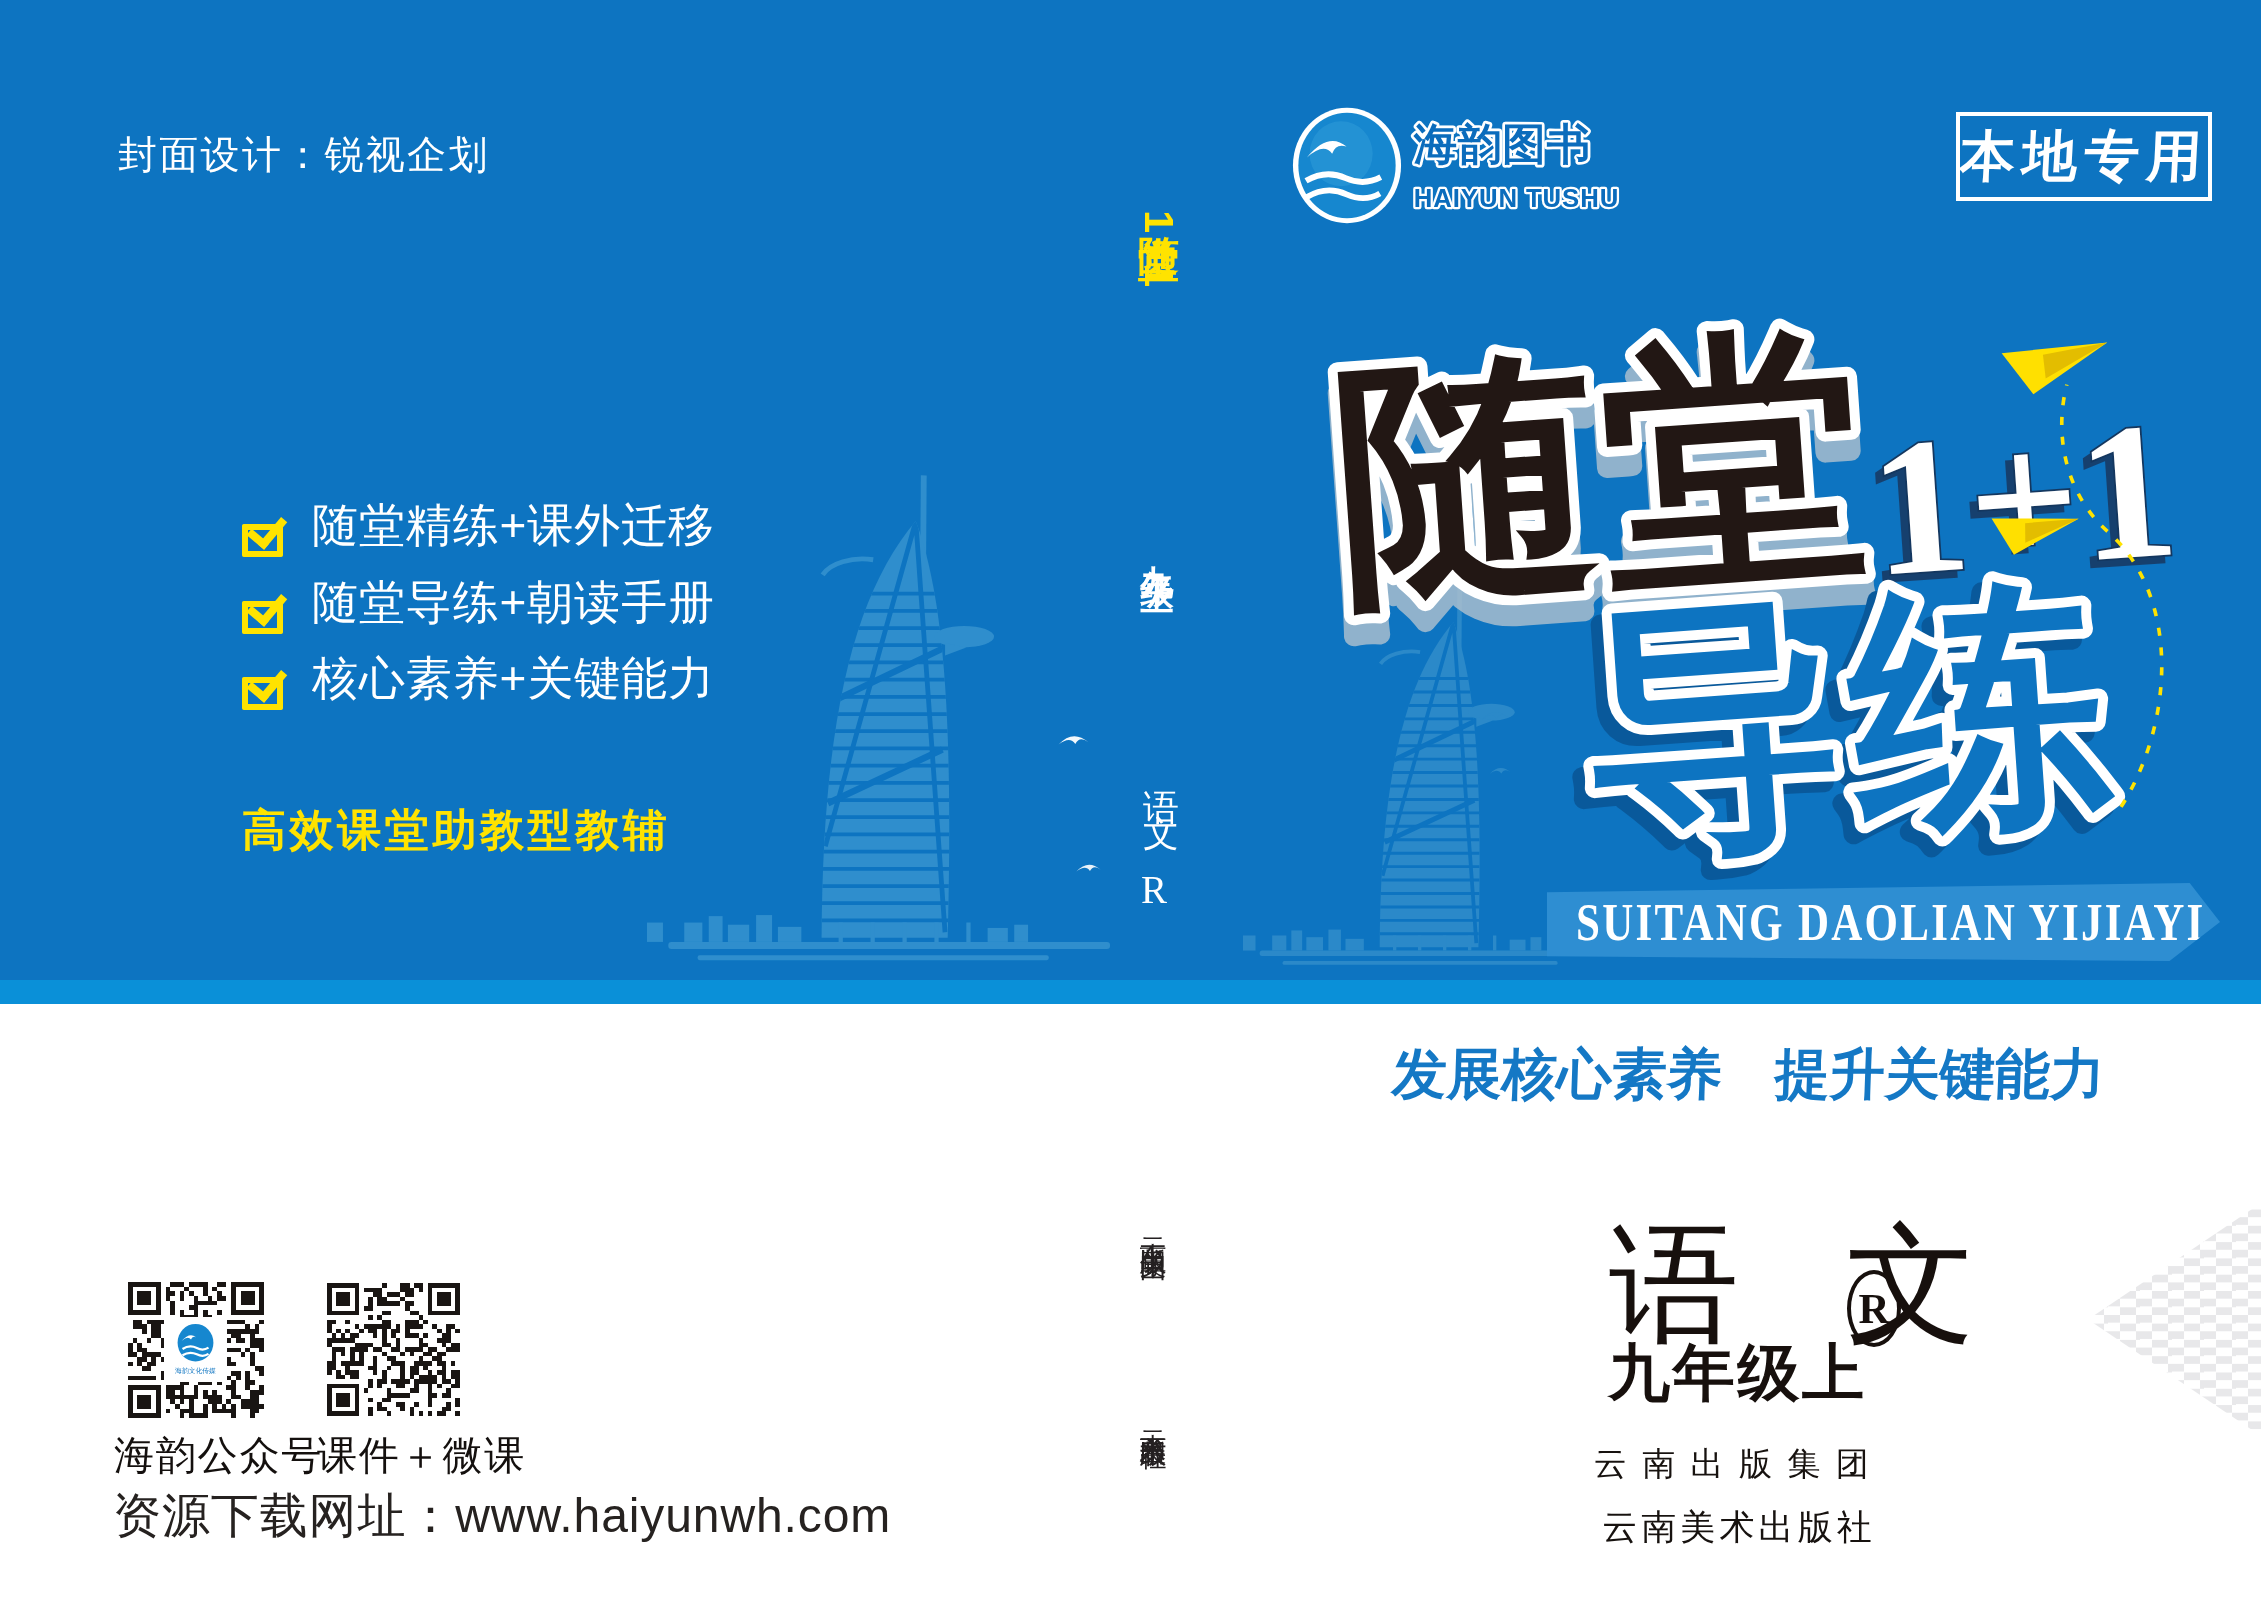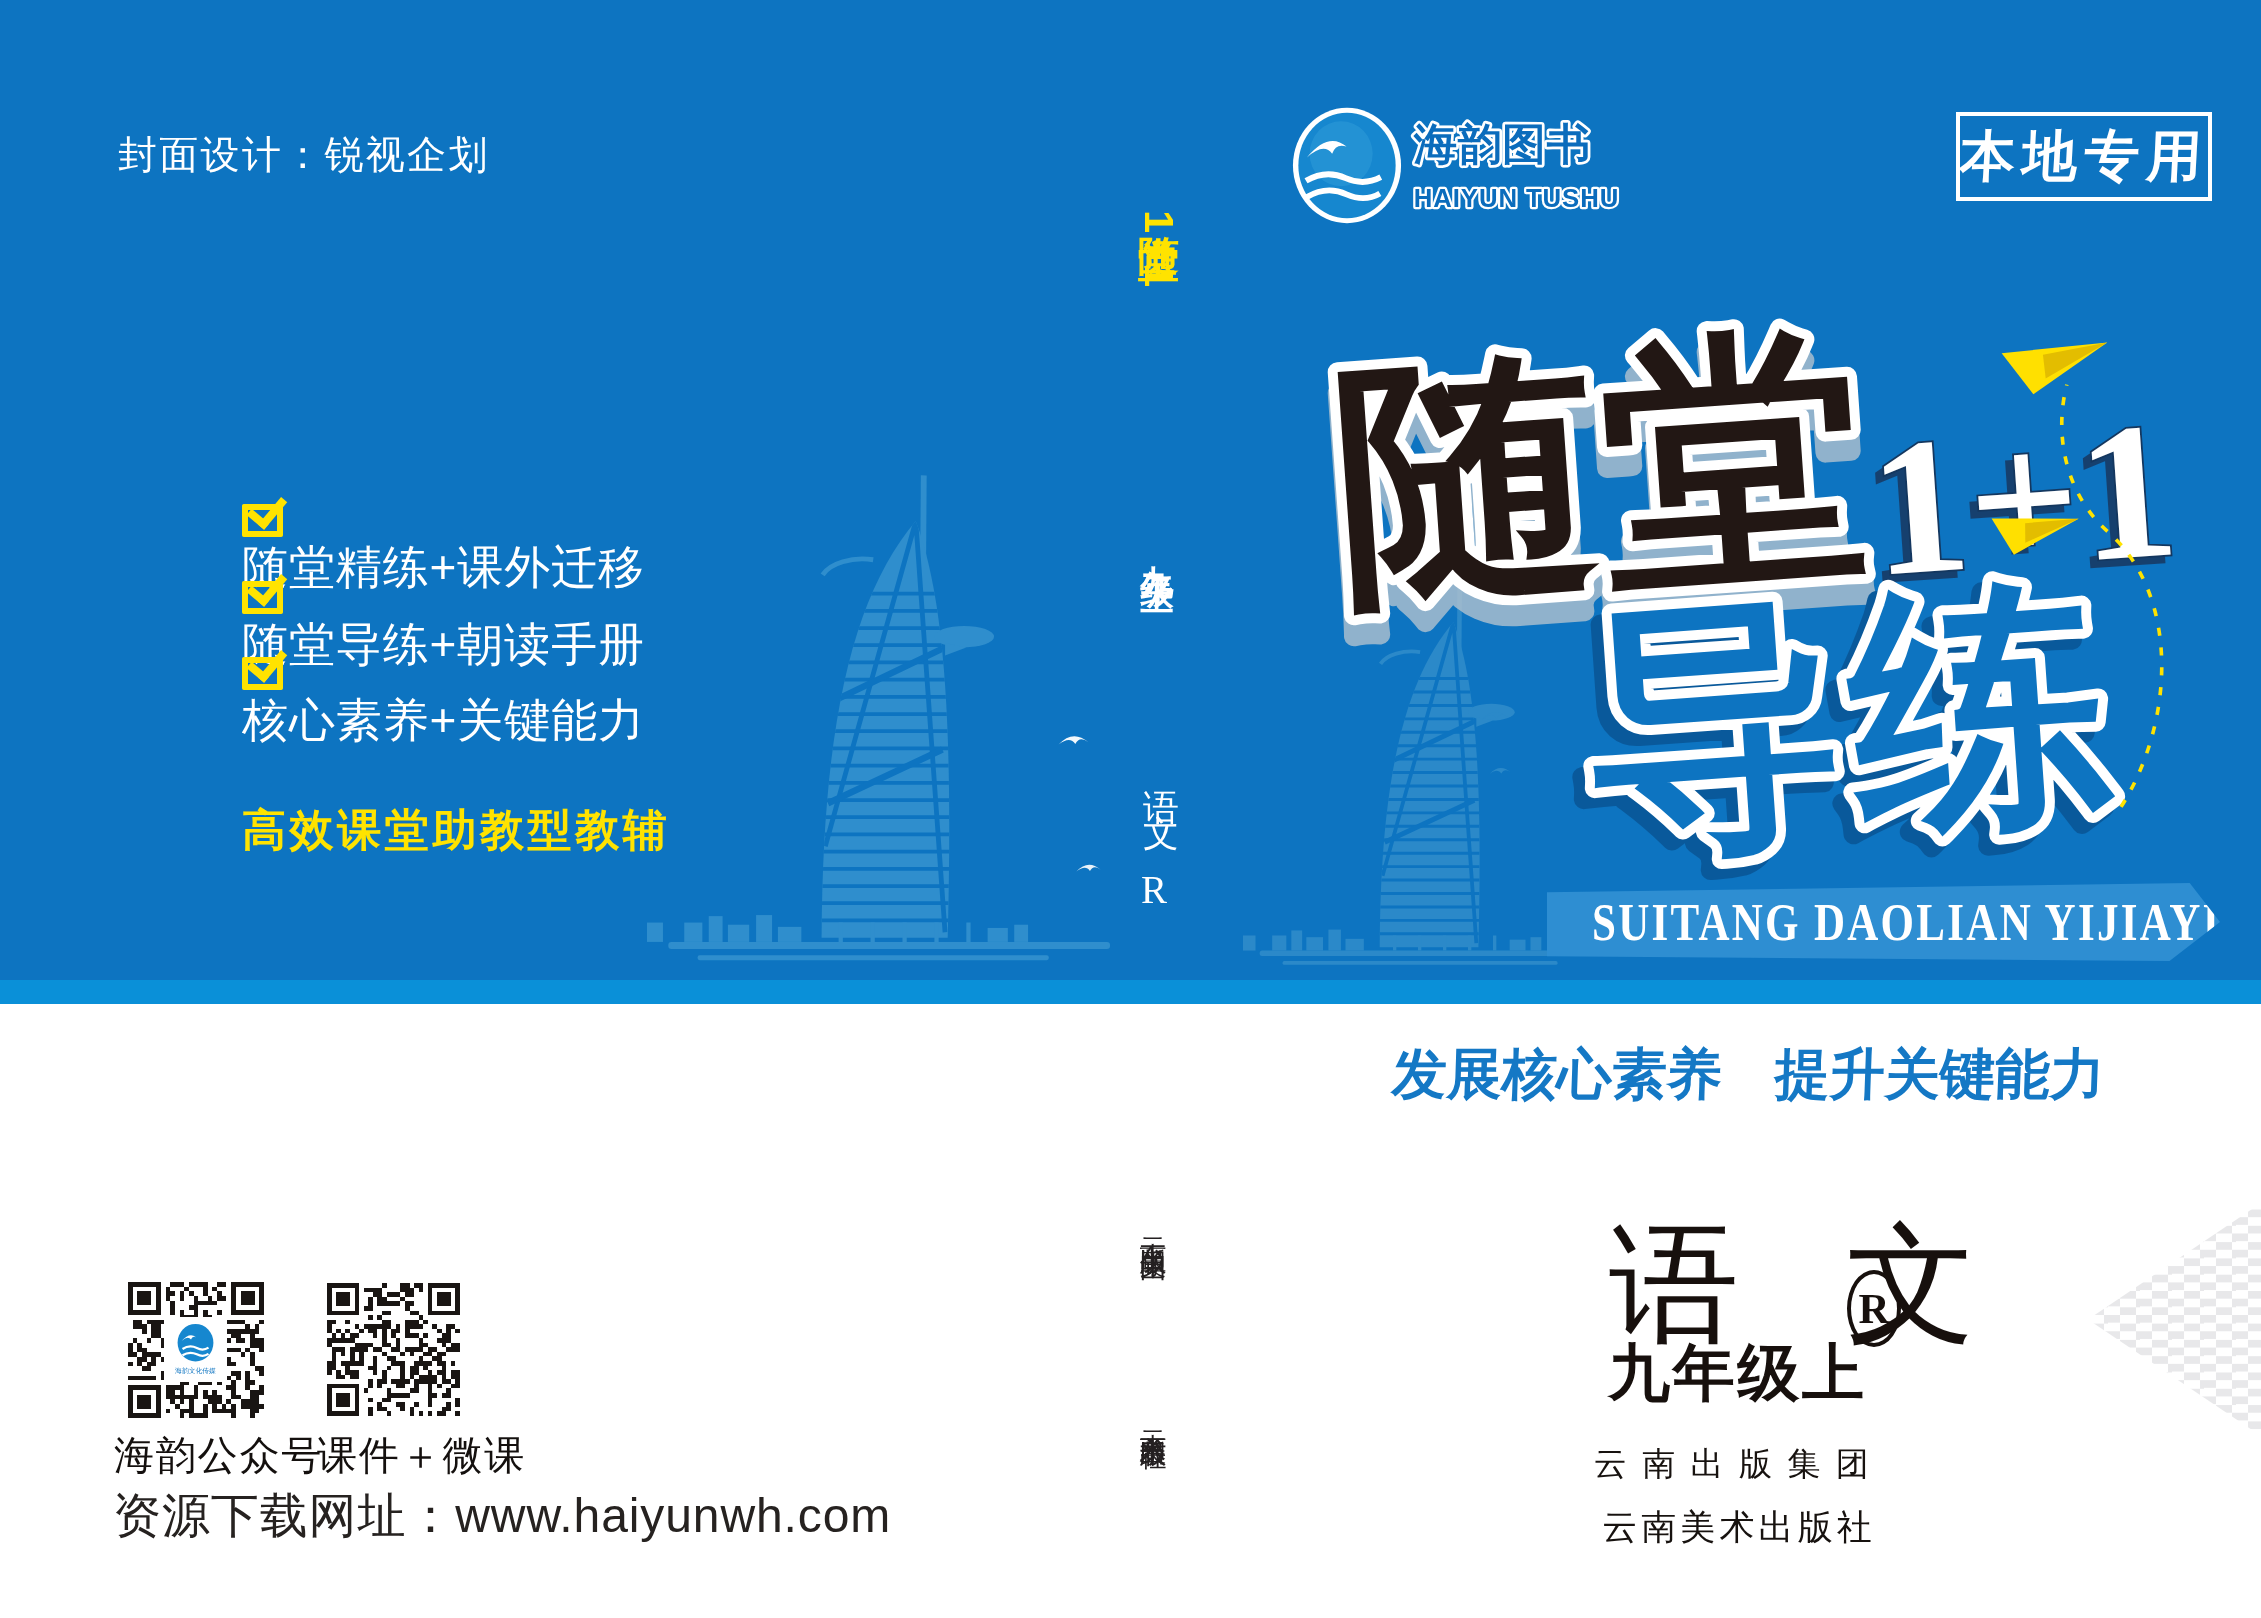--- a/index.html
+++ b/index.html
@@ -4,21 +4,21 @@
 <style>
   html,body{margin:0;padding:0;background:#fff;}
   .page{position:relative;width:2297px;height:1618px;background:#ffffff;overflow:hidden;
         font-family:"Liberation Sans","DejaVu Sans",sans-serif;}
   .blue-panel{position:absolute;left:0;top:0;width:2297px;height:980px;background:#0d74c1;}
   .light-strip{position:absolute;left:0;top:980px;width:2297px;height:23.5px;background:#0a90d8;}
 
   
   .design-credit{position:absolute;left:118px;top:128px;color:#ffffff;font-size:39px;letter-spacing:2.3px;}
   .checklist{position:absolute;left:242px;top:504px;display:flex;flex-direction:column;row-gap:23.5px;}
-  .check-row{display:flex;align-items:flex-start;height:53px;flex-direction:column;}
+  .check-row{display:flex;align-items:flex-end;height:53px;}
   .checkbox{position:relative;width:29px;height:21px;border:6.3px solid #ffe300;border-radius:1.8px;flex:none;margin-right:29px;}
   .checkbox .mark{position:absolute;left:0.9px;top:-12.7px;width:28px;height:15.4px;
        border-left:8.6px solid #ffe300;border-bottom:8.6px solid #ffe300;transform:rotate(-50deg);}
   .check-label{color:#ffffff;font-size:46px;letter-spacing:0.9px;white-space:nowrap;}
   .slogan{position:absolute;left:242px;top:801px;color:#ffe300;font-size:44px;font-weight:bold;
        font-family:"Liberation Serif","DejaVu Serif",serif;letter-spacing:3.6px;white-space:nowrap;}
 
   .qr{position:absolute;background:#fff;}
   .qr svg{display:block;}
   .qr-logo{position:absolute;left:36px;top:35px;width:63px;height:65px;background:#fff;
@@ -56,21 +56,21 @@
        fill:#221714;stroke:#ffffff;stroke-width:44px;paint-order:stroke;stroke-linejoin:round;letter-spacing:18px;}
   .t2{position:absolute;left:1852px;top:397px;overflow:visible;filter:drop-shadow(-6.3px 7.2px 0 #16406e);}
   .t2 text{font-family:"Liberation Serif","DejaVu Serif",serif;font-weight:bold;font-size:430px;
        fill:#ffffff;stroke:#14375f;stroke-width:8px;paint-order:stroke;}
   .t3{position:absolute;left:1544px;top:554px;overflow:visible;filter:drop-shadow(-11px 11.8px 0 #09599b);}
   .t3 text{font-family:"Liberation Sans","DejaVu Sans",sans-serif;font-weight:900;font-size:575px;
        fill:#0d74c1;stroke:#ffffff;stroke-width:44px;paint-order:stroke;stroke-linejoin:round;letter-spacing:18px;}
 
   .banner{position:absolute;left:1547px;top:883px;width:673px;height:78px;background:#2e8ed2;
        clip-path:polygon(0 12%,95.5% 0,100% 50%,92.5% 100%,0 94%);
-       display:flex;align-items:center;padding-left:45px;box-sizing:border-box;}
+       display:flex;align-items:center;padding-left:29px;box-sizing:border-box;}
   .banner span{font-family:"Liberation Serif","DejaVu Serif",serif;font-weight:bold;font-size:43px;
        color:#ffffff;letter-spacing:2.3px;transform:scaleY(1.22);white-space:nowrap;}
 
   
   .tagline{position:absolute;left:1392px;top:1038px;display:flex;column-gap:53px;color:#1478c5;
        font-size:55px;font-weight:bold;font-family:"Liberation Serif","DejaVu Serif",serif;
        transform:skewX(-2deg);white-space:nowrap;}
   .subject-cn{position:absolute;left:1609px;top:1198px;font-size:130px;font-weight:normal;color:#17100d;
        font-family:"DejaVu Serif","Liberation Serif",serif;letter-spacing:33px;white-space:nowrap;}
   .registered{position:absolute;left:1847px;top:1270px;width:46px;height:69px;border:4.1px solid #17100d;

